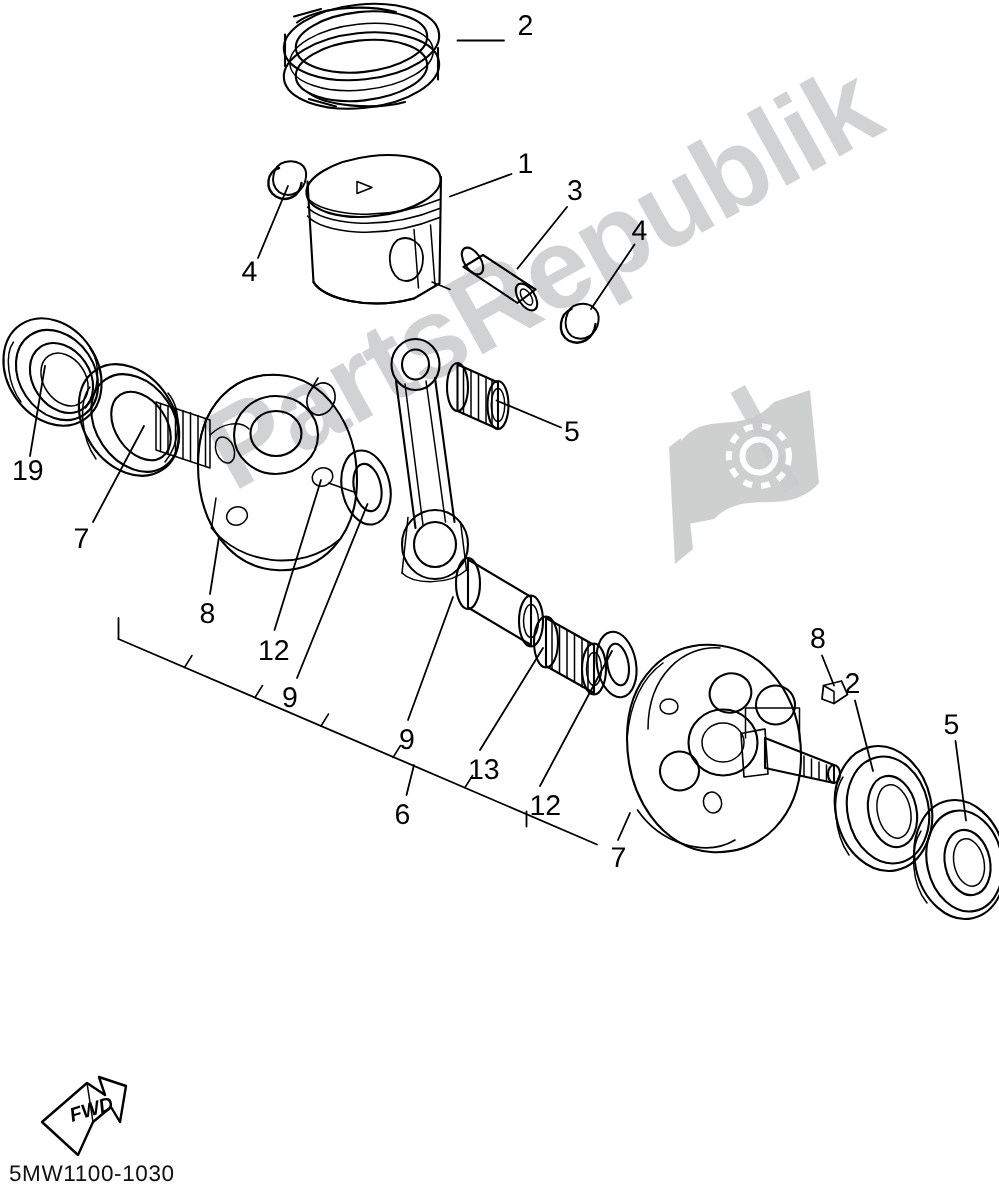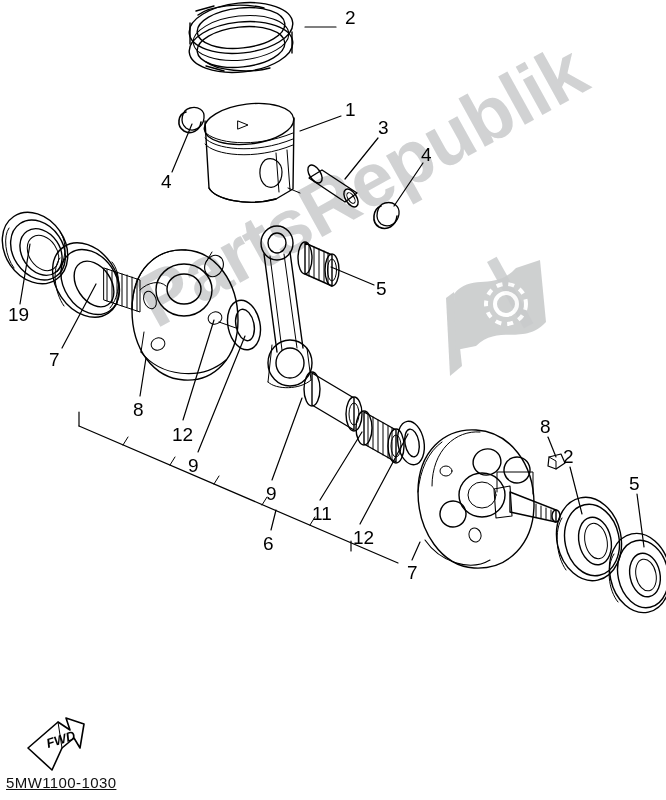--- a/index.html
+++ b/index.html
@@ -5,21 +5,21 @@
 <style>
   html,body{margin:0;padding:0;background:#ffffff;}
   body{width:666px;height:800px;position:relative;overflow:hidden;
        font-family:"Liberation Sans", sans-serif;color:#000;}
   #stage{position:absolute;inset:0;width:666px;height:800px;}
   #art{position:absolute;left:0;top:0;width:666px;height:800px;}
   .callout{position:absolute;font-family:"Liberation Sans",sans-serif;
            font-size:19px;font-weight:400;color:#000;line-height:1;
            white-space:nowrap;user-select:none;}
   #partno{position:absolute;left:6px;top:774px;font-size:15px;
-          letter-spacing:.4px;color:#111;text-decoration:underline;}
+          letter-spacing:.4px;color:#111;}
   .wm{position:absolute;color:#c9cbcc;user-select:none;pointer-events:none;}
   #wm-text{left:122px;top:268px;font-size:76px;font-weight:700;
            transform:rotate(-29deg);transform-origin:left top;
            letter-spacing:-1px;opacity:.85;}
   #wm-bar{left:487px;top:262px;width:11px;height:76px;background:#c9cbcc;
           transform:rotate(-29deg);transform-origin:left top;opacity:.85;}
   #wm-flag{left:442px;top:258px;width:115px;height:120px;opacity:.9;}
 </style>
 </head>
 <body>
@@ -303,21 +303,21 @@
   <div class="callout" style="left:345px;top:100px">1</div>
   <div class="callout" style="left:378px;top:118px">3</div>
   <div class="callout" style="left:161px;top:172px">4</div>
   <div class="callout" style="left:421px;top:145px">4</div>
   <div class="callout" style="left:376px;top:279px">5</div>
   <div class="callout" style="left:263px;top:534px">6</div>
   <div class="callout" style="left:407px;top:563px">7</div>
   <div class="callout" style="left:133px;top:400px">8</div>
   <div class="callout" style="left:266px;top:484px">9</div>
   <div class="callout" style="left:188px;top:456px">9</div>
-  <div class="callout" style="left:312px;top:504px">11</div>
+  <div class="callout" style="left:312px;top:504px">13</div>
   <div class="callout" style="left:172px;top:425px">12</div>
   <div class="callout" style="left:353px;top:528px">12</div>
   <div class="callout" style="left:563px;top:447px">2</div>
   <div class="callout" style="left:629px;top:474px">5</div>
   <div class="callout" style="left:540px;top:417px">8</div>
   <div class="callout" style="left:49px;top:350px">7</div>
   <div class="callout" style="left:8px;top:305px">19</div>
 
   <div id="partno">5MW1100-1030</div>
 

